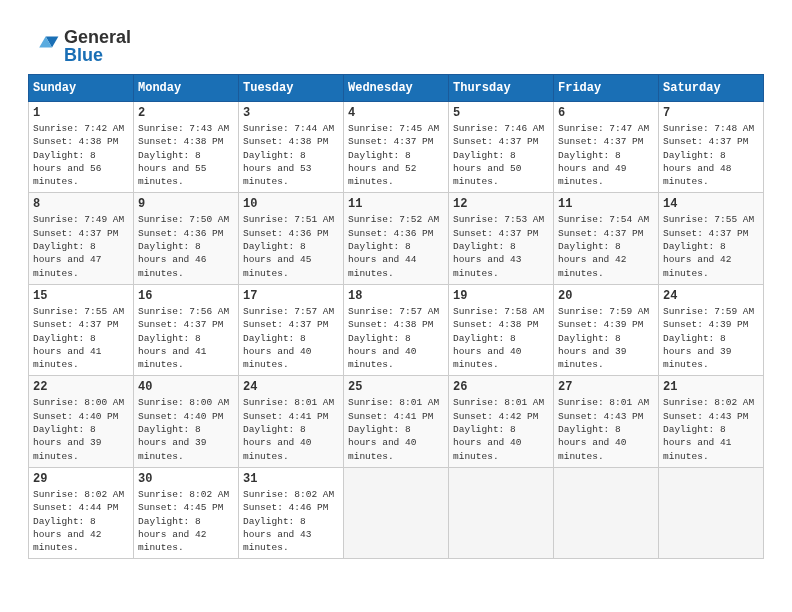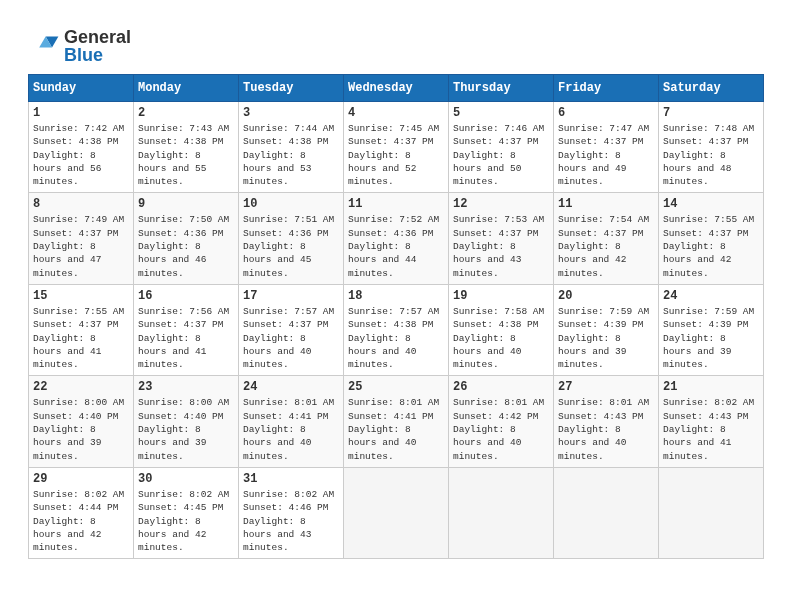--- a/index.html
+++ b/index.html
@@ -216,21 +216,21 @@
             <span class="day-num">24</span>
             <div class="day-info">Sunrise: 7:59 AM<br>Sunset: 4:39 PM<br>Daylight: 8 hours and 39 minutes.</div>
           </td>
         </tr>
         <tr style="background: #f97316;">
           <td>
             <span class="day-num">22</span>
             <div class="day-info">Sunrise: 8:00 AM<br>Sunset: 4:40 PM<br>Daylight: 8 hours and 39 minutes.</div>
           </td>
           <td>
-            <span class="day-num">23</span>
+            <span class="day-num">40</span>
             <div class="day-info">Sunrise: 8:00 AM<br>Sunset: 4:40 PM<br>Daylight: 8 hours and 39 minutes.</div>
           </td>
           <td>
             <span class="day-num">24</span>
             <div class="day-info">Sunrise: 8:01 AM<br>Sunset: 4:41 PM<br>Daylight: 8 hours and 40 minutes.</div>
           </td>
           <td>
             <span class="day-num">25</span>
             <div class="day-info">Sunrise: 8:01 AM<br>Sunset: 4:41 PM<br>Daylight: 8 hours and 40 minutes.</div>
           </td>

